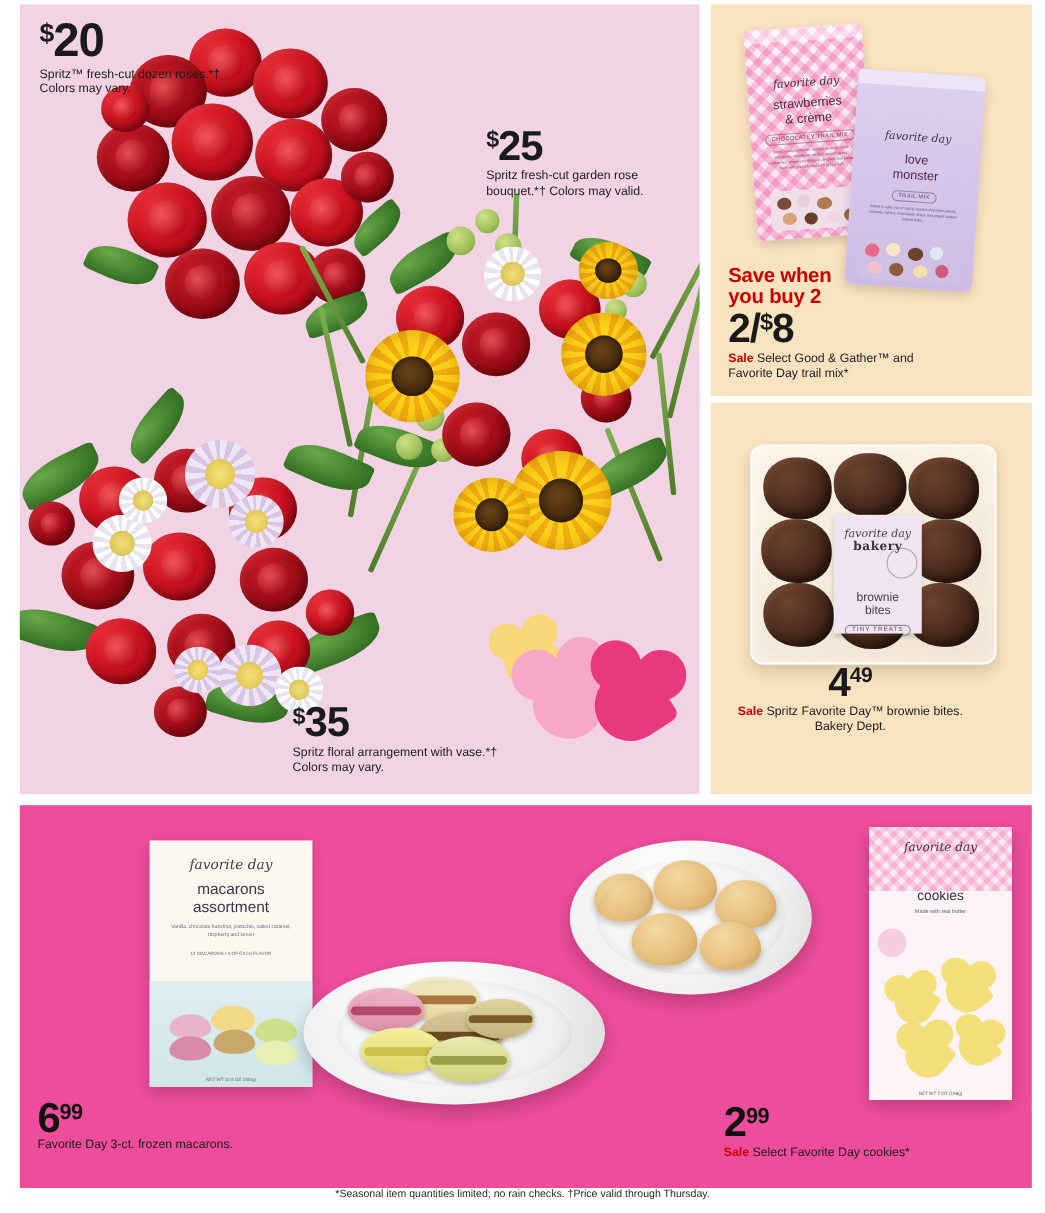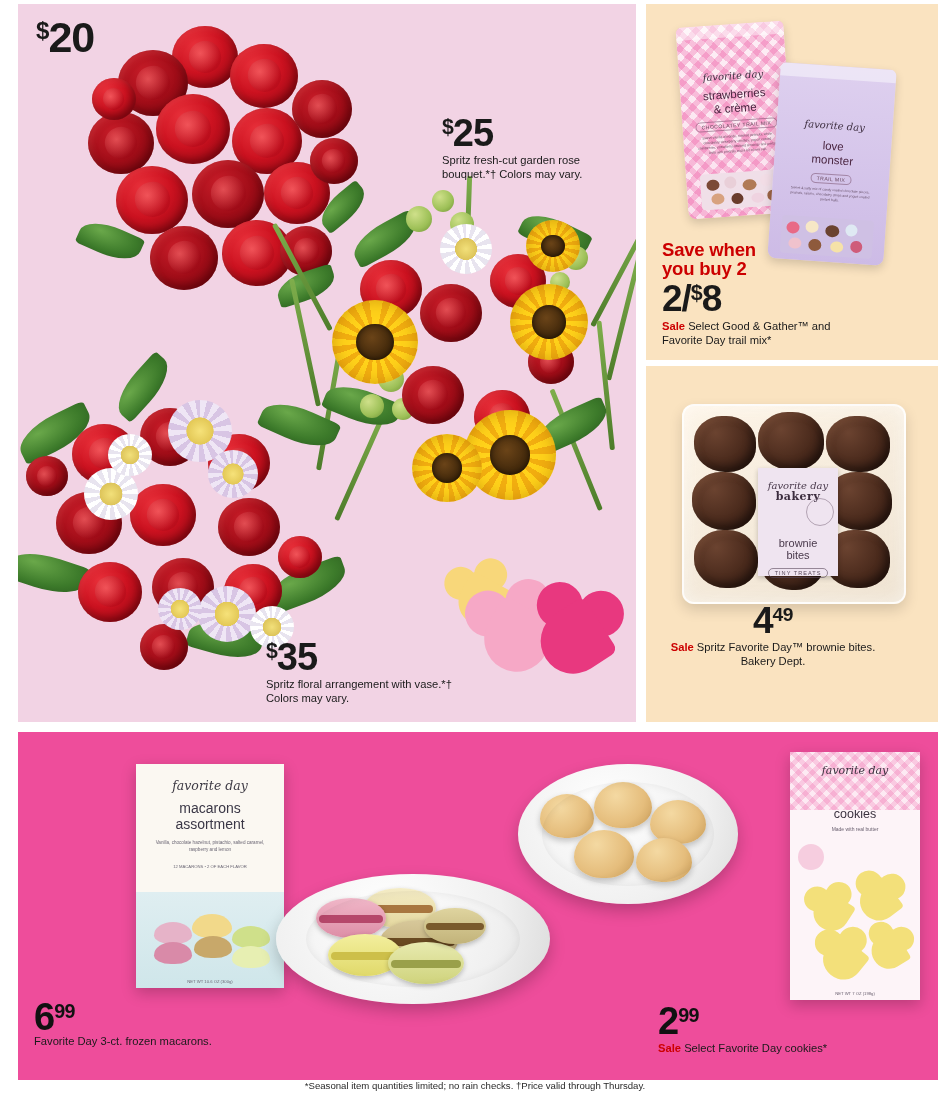--- a/index.html
+++ b/index.html
@@ -589,25 +589,26 @@
       </div>
       <div class="heart" style="left:84px; top:26px; width:88px; height:88px; transform:rotate(12deg);">
         <div class="lobe" style="left:0; top:0; background:#e8387f;"></div>
         <div class="lobe" style="right:0; top:0; background:#e8387f;"></div>
         <div class="body" style="background:#e8387f;"></div>
       </div>
     </div>
 
     <div class="blk20">
       <div class="price-big"><span class="dollar">$</span><span>20</span></div>
+      <div class="desc">Spritz™ fresh-cut dozen roses.*† Colors may vary.</div>
     </div>
 
     <div class="blk25">
       <div class="price-big"><span class="dollar">$</span><span>25</span></div>
-      <div class="desc">Spritz fresh-cut garden rose bouquet.*† Colors may vary.</div>
+      <div class="desc">Spritz fresh-cut garden rose bouquet.*† Colors may valid.</div>
     </div>
 
     <div class="blk35">
       <div class="price-big"><span class="dollar">$</span><span>35</span></div>
       <div class="desc">Spritz floral arrangement with vase.*† Colors may vary.</div>
     </div>
   </div>
 
   <div class="trail-panel">
 

